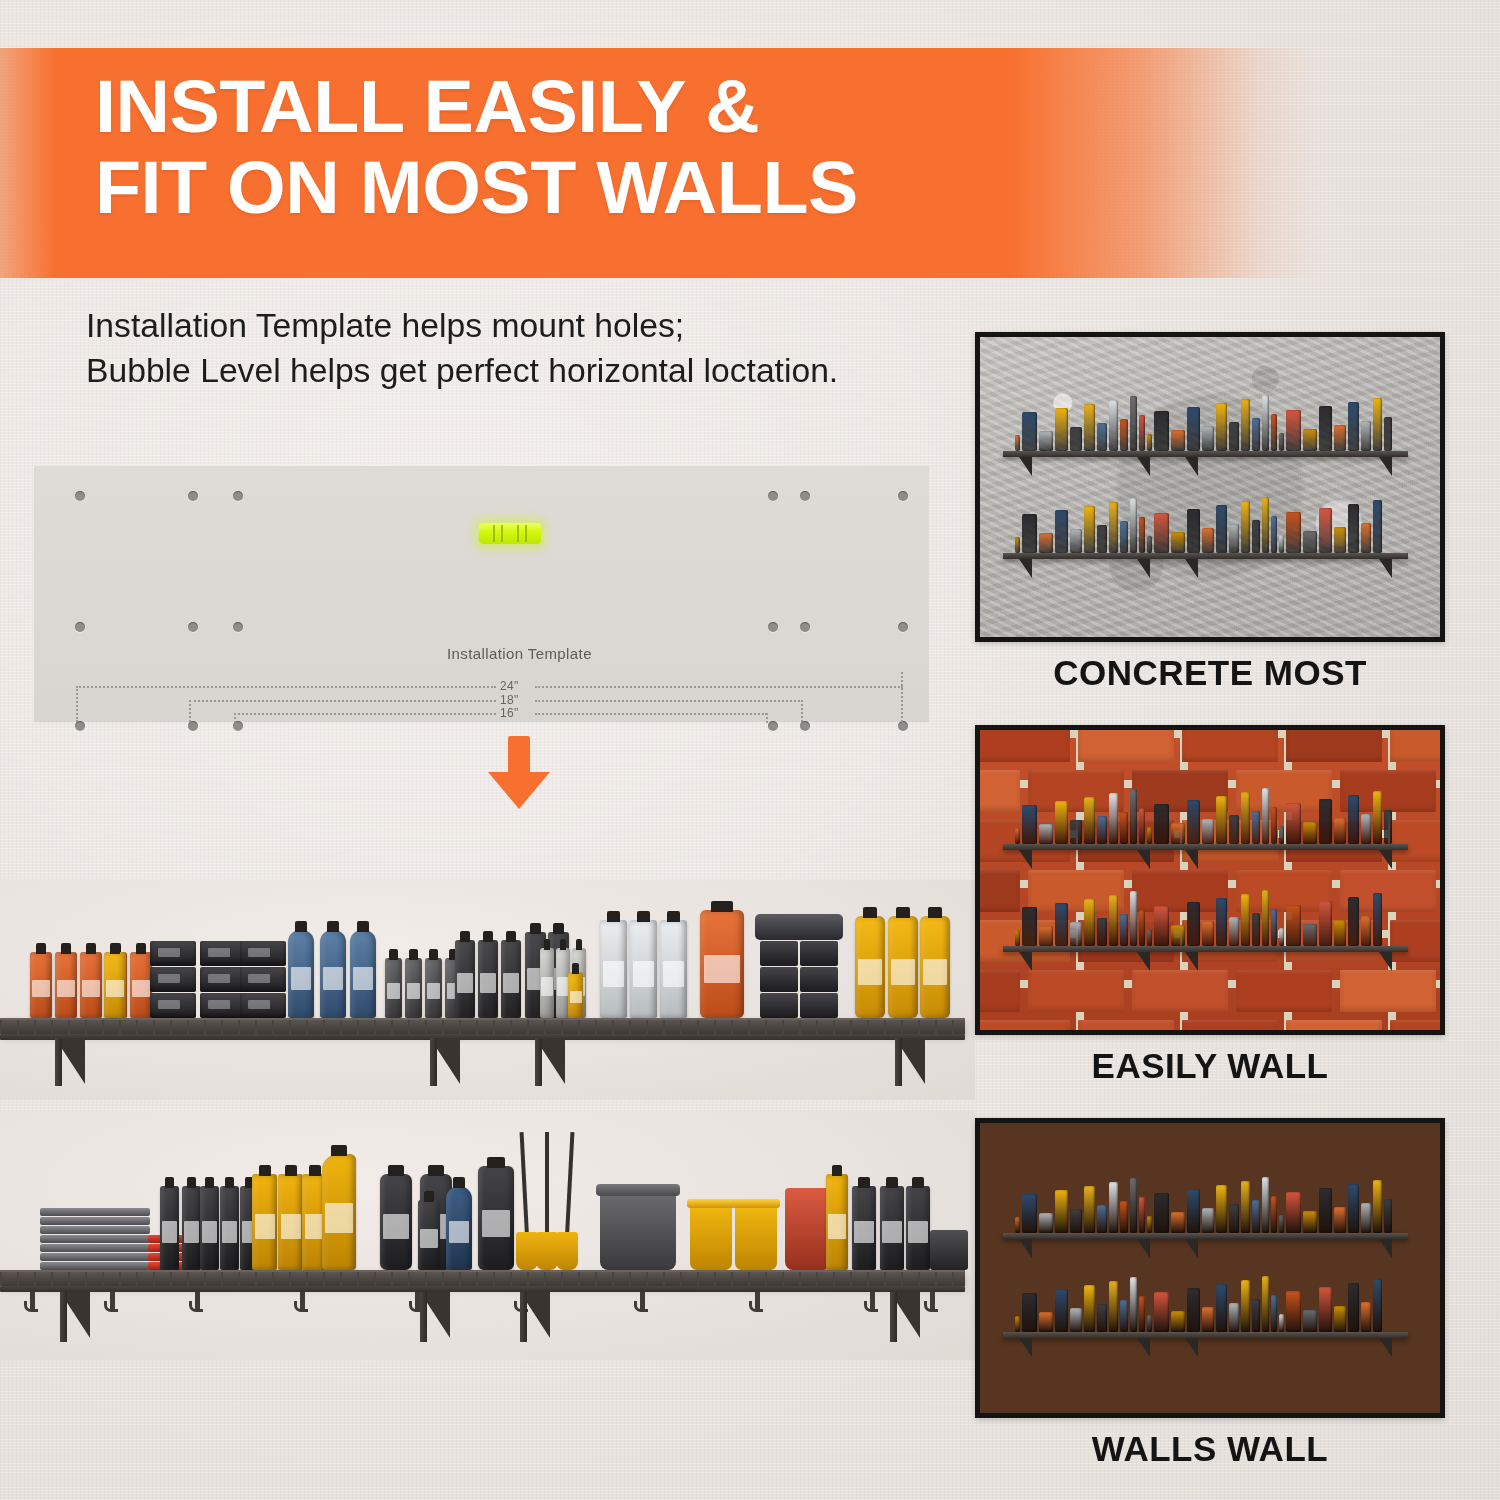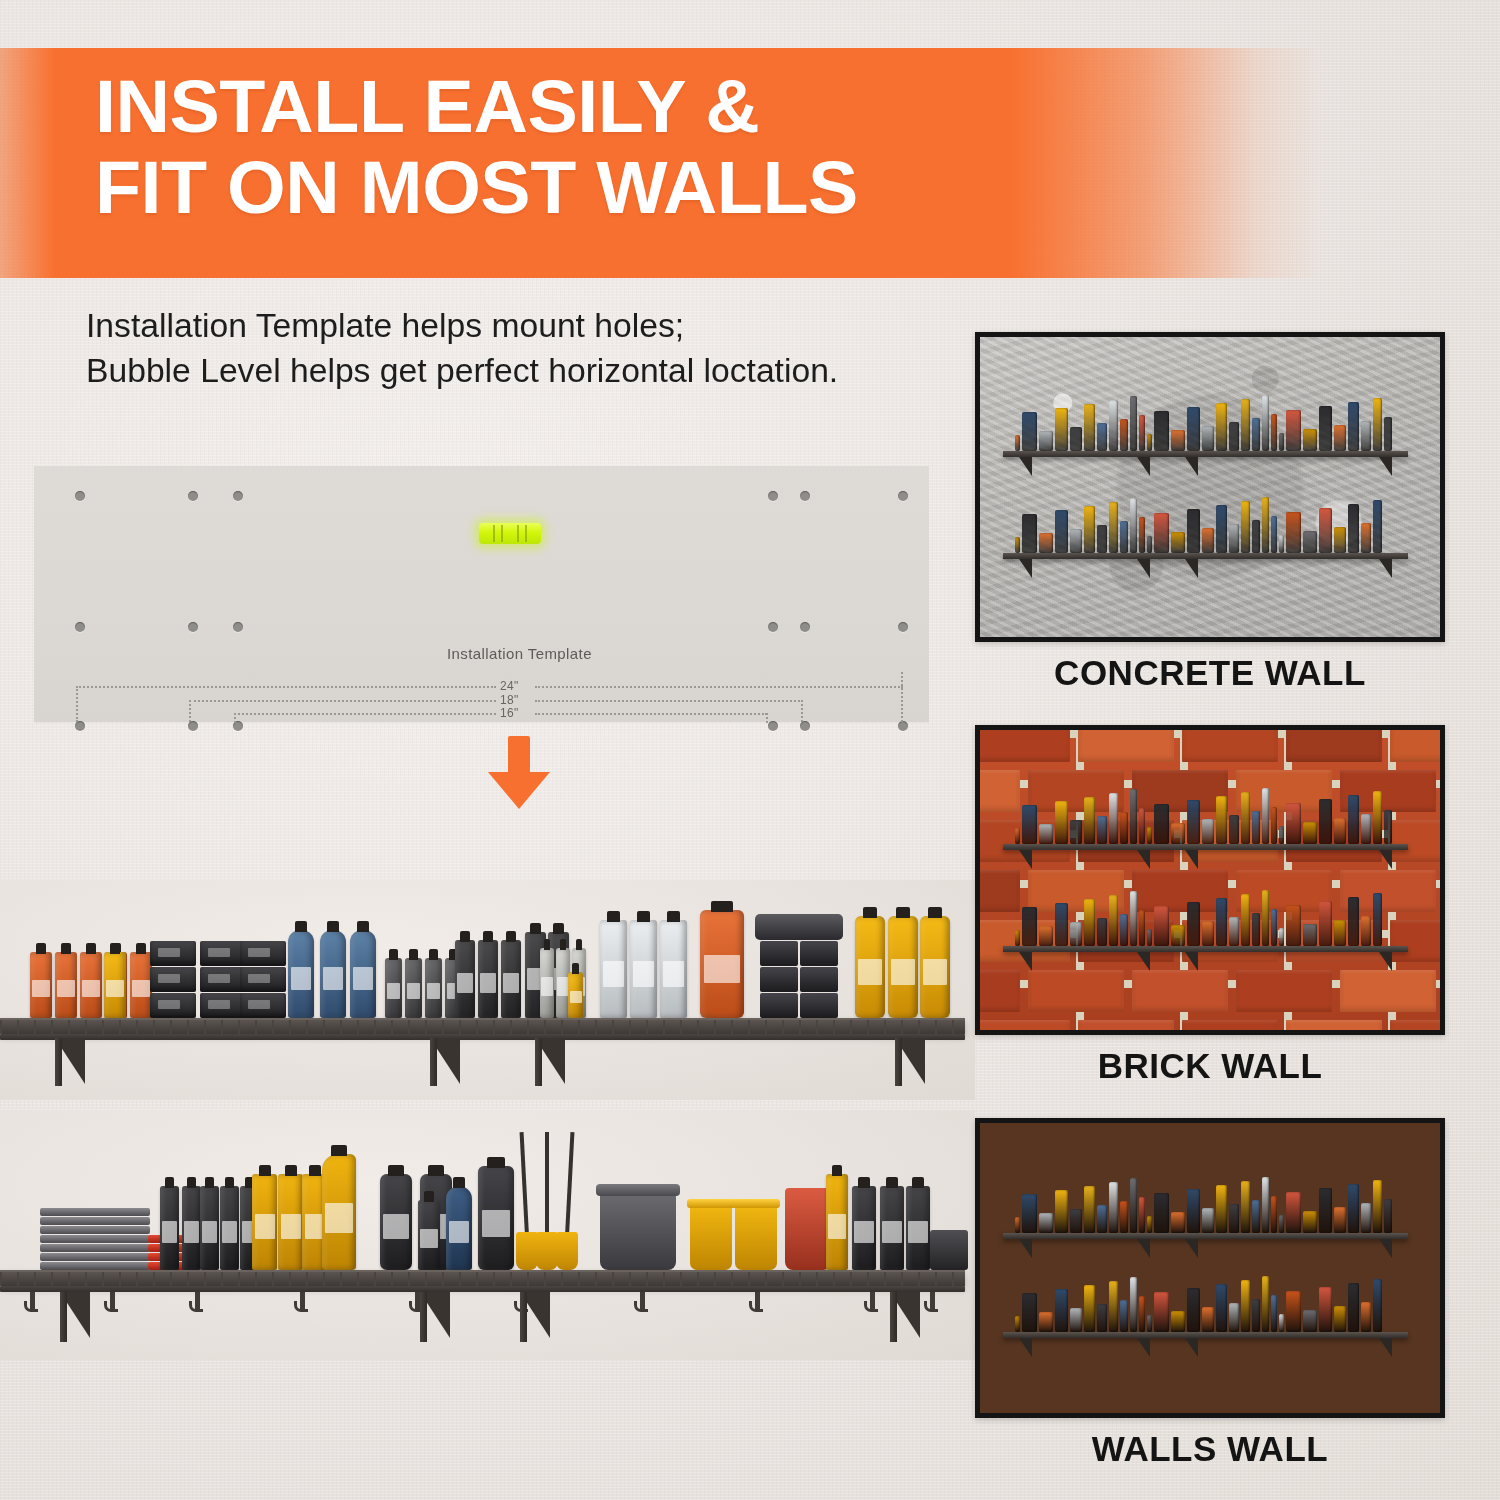--- a/index.html
+++ b/index.html
@@ -604,21 +604,21 @@
     <div class="mini-item" style="left:291px; top:179px; width:6px; height:37px;background:linear-gradient(180deg,#4f6f96, rgba(0,0,0,.65));box-shadow: inset -1px 0 2px rgba(0,0,0,.5);"></div>
     <div class="mini-item" style="left:299px; top:198px; width:5px; height:18px;background:linear-gradient(180deg,#dfe3e6, rgba(0,0,0,.65));box-shadow: inset -1px 0 2px rgba(0,0,0,.5);"></div>
     <div class="mini-item" style="left:306px; top:175px; width:15px; height:41px;background:linear-gradient(180deg,#c9531c, rgba(0,0,0,.65));box-shadow: inset -1px 0 2px rgba(0,0,0,.5);"></div>
     <div class="mini-item" style="left:323px; top:194px; width:14px; height:22px;background:linear-gradient(180deg,#6d6d71, rgba(0,0,0,.65));box-shadow: inset -1px 0 2px rgba(0,0,0,.5);"></div>
     <div class="mini-item" style="left:339px; top:171px; width:13px; height:45px;background:linear-gradient(180deg,#d4563e, rgba(0,0,0,.65));box-shadow: inset -1px 0 2px rgba(0,0,0,.5);"></div>
     <div class="mini-item" style="left:354px; top:190px; width:12px; height:26px;background:linear-gradient(180deg,#cf9104, rgba(0,0,0,.65));box-shadow: inset -1px 0 2px rgba(0,0,0,.5);"></div>
     <div class="mini-item" style="left:368px; top:167px; width:11px; height:49px;background:linear-gradient(180deg,#2c2c30, rgba(0,0,0,.65));box-shadow: inset -1px 0 2px rgba(0,0,0,.5);"></div>
     <div class="mini-item" style="left:381px; top:186px; width:10px; height:30px;background:linear-gradient(180deg,#e0702f, rgba(0,0,0,.65));box-shadow: inset -1px 0 2px rgba(0,0,0,.5);"></div>
     <div class="mini-item" style="left:393px; top:163px; width:9px; height:53px;background:linear-gradient(180deg,#2f4a6b, rgba(0,0,0,.65));box-shadow: inset -1px 0 2px rgba(0,0,0,.5);"></div>
   </div>
-<div class="wall-caption" style="left:975px; top:653px; width:470px;">CONCRETE WALL</div>
+<div class="wall-caption" style="left:975px; top:653px; width:470px;">CONCRETE MOST</div>
 
 <div class="wall-card" id="card-brick" style="left:975px; top:725px; width:470px; height:310px;">
   <div class="tex-brick">
       <div class="brick-row" style="top:-10px;">
         <div class="brick" style="left:104px; background:#ad3f20;"></div>
         <div class="brick" style="left:208px; background:#d06234;"></div>
         <div class="brick" style="left:312px; background:#b34522;"></div>
         <div class="brick" style="left:416px; background:#9e3a1e;"></div>
         <div class="brick" style="left:520px; background:#c85a2c;"></div>
       </div>
@@ -733,21 +733,21 @@
     <div class="mini-item" style="left:291px; top:179px; width:6px; height:37px;background:linear-gradient(180deg,#4f6f96, rgba(0,0,0,.65));box-shadow: inset -1px 0 2px rgba(0,0,0,.5);"></div>
     <div class="mini-item" style="left:299px; top:198px; width:5px; height:18px;background:linear-gradient(180deg,#dfe3e6, rgba(0,0,0,.65));box-shadow: inset -1px 0 2px rgba(0,0,0,.5);"></div>
     <div class="mini-item" style="left:306px; top:175px; width:15px; height:41px;background:linear-gradient(180deg,#c9531c, rgba(0,0,0,.65));box-shadow: inset -1px 0 2px rgba(0,0,0,.5);"></div>
     <div class="mini-item" style="left:323px; top:194px; width:14px; height:22px;background:linear-gradient(180deg,#6d6d71, rgba(0,0,0,.65));box-shadow: inset -1px 0 2px rgba(0,0,0,.5);"></div>
     <div class="mini-item" style="left:339px; top:171px; width:13px; height:45px;background:linear-gradient(180deg,#d4563e, rgba(0,0,0,.65));box-shadow: inset -1px 0 2px rgba(0,0,0,.5);"></div>
     <div class="mini-item" style="left:354px; top:190px; width:12px; height:26px;background:linear-gradient(180deg,#cf9104, rgba(0,0,0,.65));box-shadow: inset -1px 0 2px rgba(0,0,0,.5);"></div>
     <div class="mini-item" style="left:368px; top:167px; width:11px; height:49px;background:linear-gradient(180deg,#2c2c30, rgba(0,0,0,.65));box-shadow: inset -1px 0 2px rgba(0,0,0,.5);"></div>
     <div class="mini-item" style="left:381px; top:186px; width:10px; height:30px;background:linear-gradient(180deg,#e0702f, rgba(0,0,0,.65));box-shadow: inset -1px 0 2px rgba(0,0,0,.5);"></div>
     <div class="mini-item" style="left:393px; top:163px; width:9px; height:53px;background:linear-gradient(180deg,#2f4a6b, rgba(0,0,0,.65));box-shadow: inset -1px 0 2px rgba(0,0,0,.5);"></div>
   </div>
-<div class="wall-caption" style="left:975px; top:1046px; width:470px;">BRICK WALL</div>
+<div class="wall-caption" style="left:975px; top:1046px; width:470px;">EASILY WALL</div>
 
 <div class="wall-card" id="card-wood" style="left:975px; top:1118px; width:470px; height:300px;">
   <div class="tex-wood"></div>
 <div class="mini-shelf" style="left:23px; top:110.2px; width:404.8px; height:6px;"></div>
     <div class="mini-bracket" style="left:39.192px; top:116.2px;"></div>
     <div class="mini-bracket" style="left:156.584px; top:116.2px;"></div>
     <div class="mini-bracket" style="left:205.16px; top:116.2px;"></div>
     <div class="mini-bracket" style="left:399.46400000000006px; top:116.2px;"></div>
     <div class="mini-item" style="left:35px; top:94.2px; width:5px; height:16px;background:linear-gradient(180deg,#e0702f, rgba(0,0,0,.65));box-shadow: inset -1px 0 2px rgba(0,0,0,.5);"></div>
     <div class="mini-item" style="left:42px; top:71.2px; width:15px; height:39px;background:linear-gradient(180deg,#2f4a6b, rgba(0,0,0,.65));box-shadow: inset -1px 0 2px rgba(0,0,0,.5);"></div>

